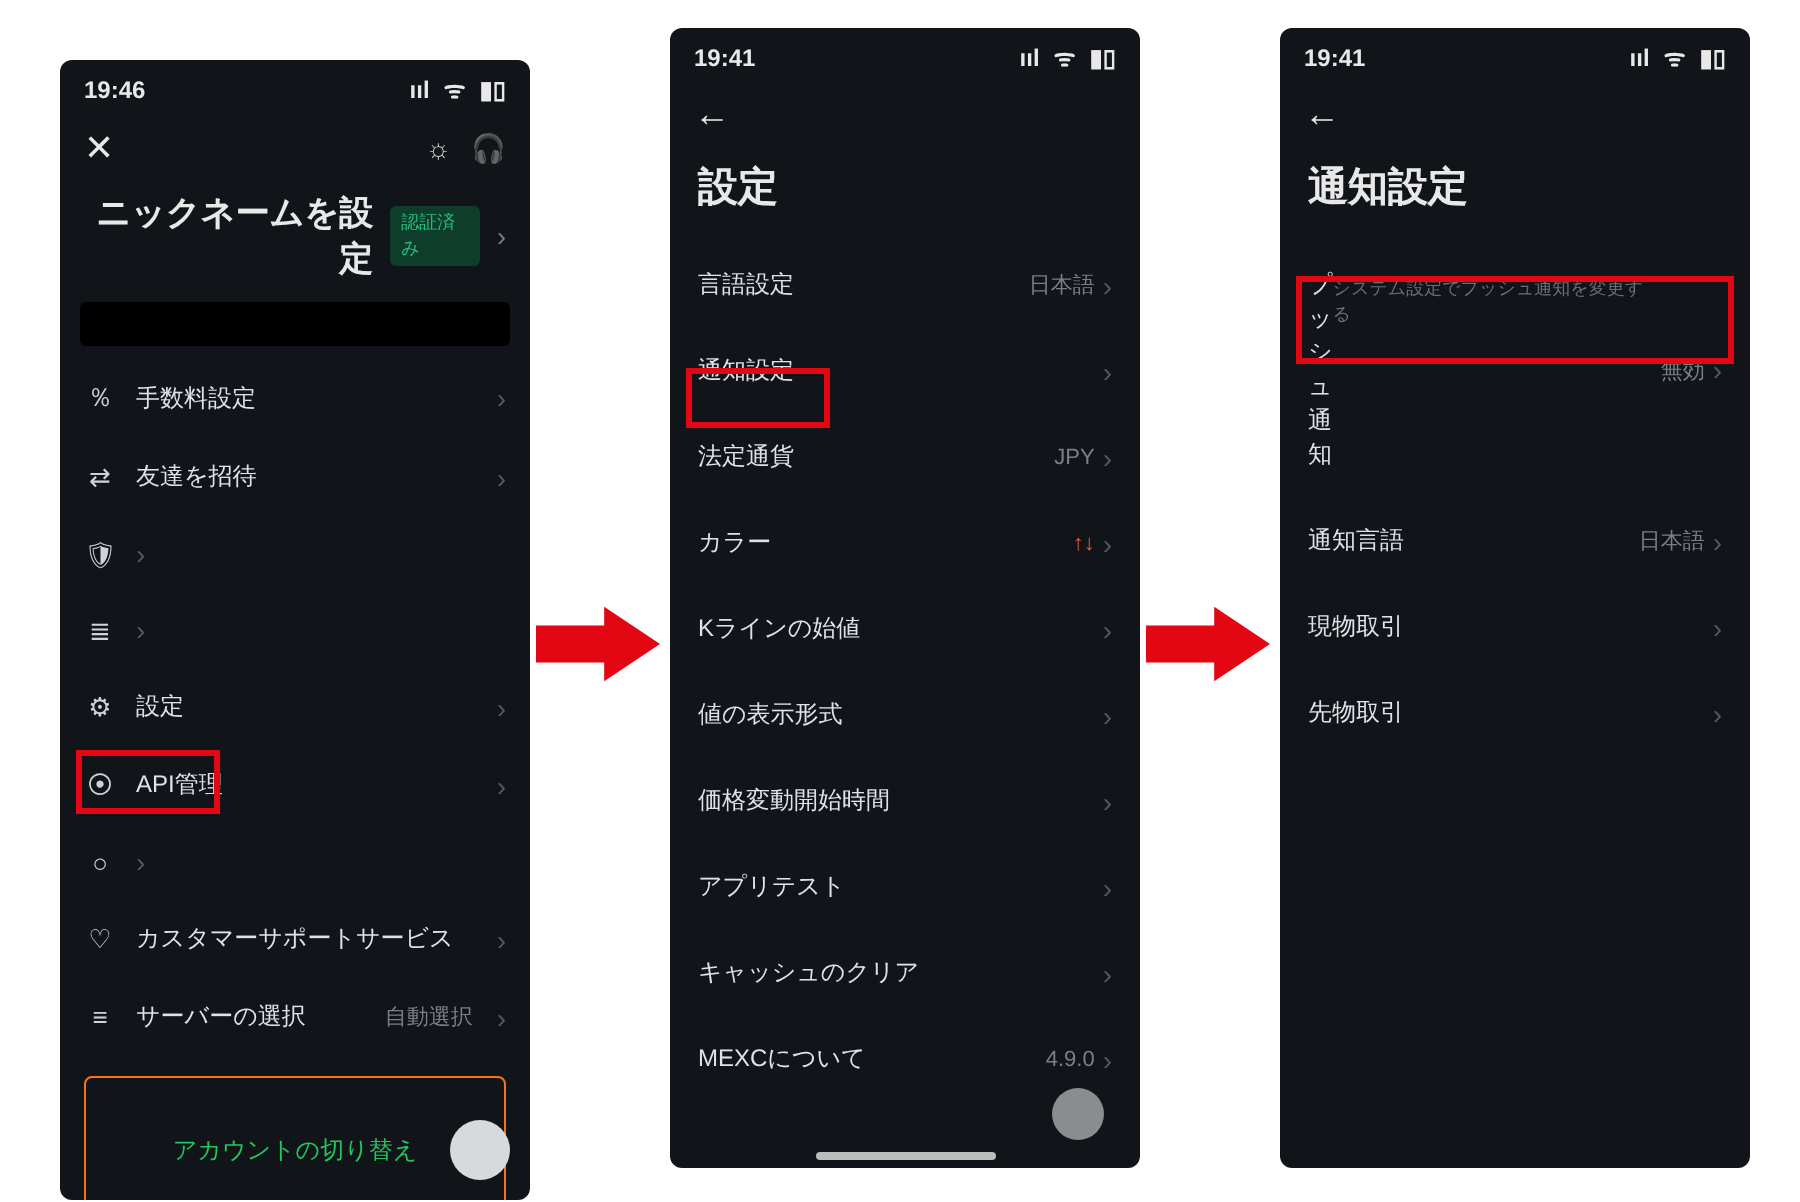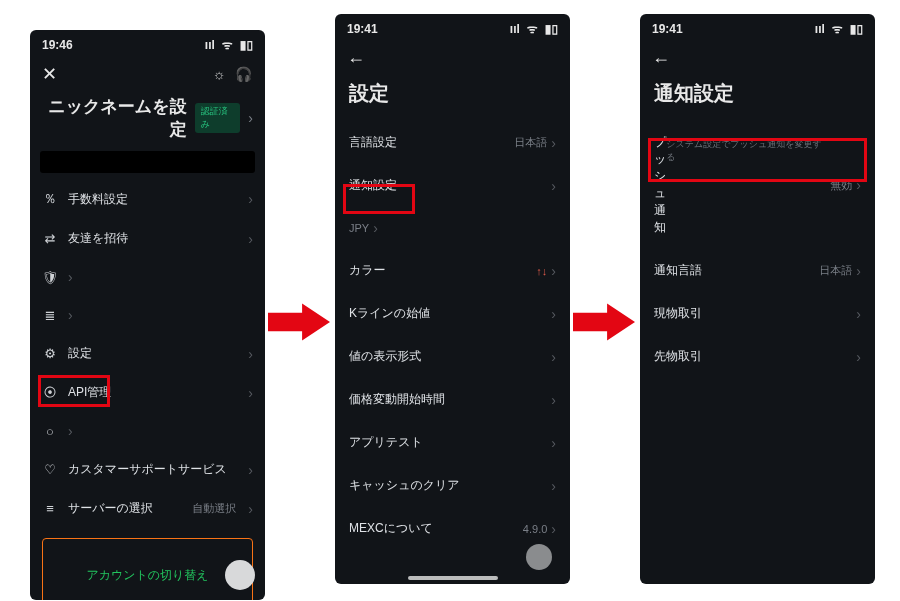--- a/index.html
+++ b/index.html
@@ -200,20 +200,21 @@
   <div class="row2">
     <span class="label">言語設定</span>
     <span class="value">日本語</span>
     <span class="chevr">›</span>
   </div>
   <div class="row2">
     <span class="label">通知設定</span>
     <span class="chevr">›</span>
   </div>
   <div class="row2">
+    <span class="label">法定通貨</span>
     <span class="value">JPY</span>
     <span class="chevr">›</span>
   </div>
   <div class="row2">
     <span class="label">カラー</span>
     <span class="value" style="color:#e05a4a;">↑↓</span>
     <span class="chevr">›</span>
   </div>
   <div class="row2">
     <span class="label">Kラインの始値</span>

